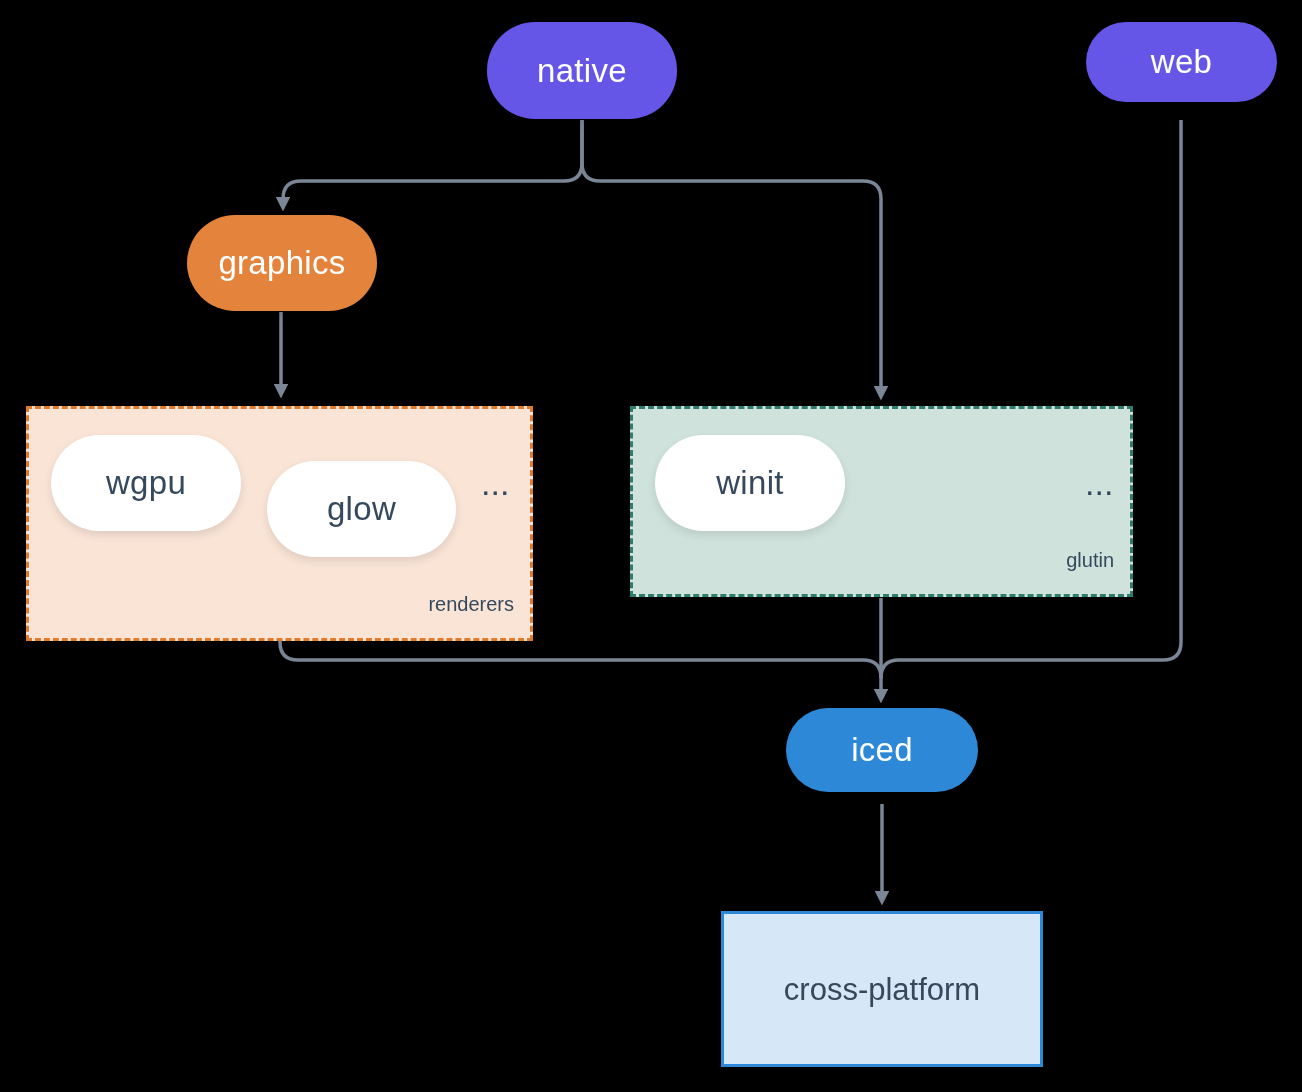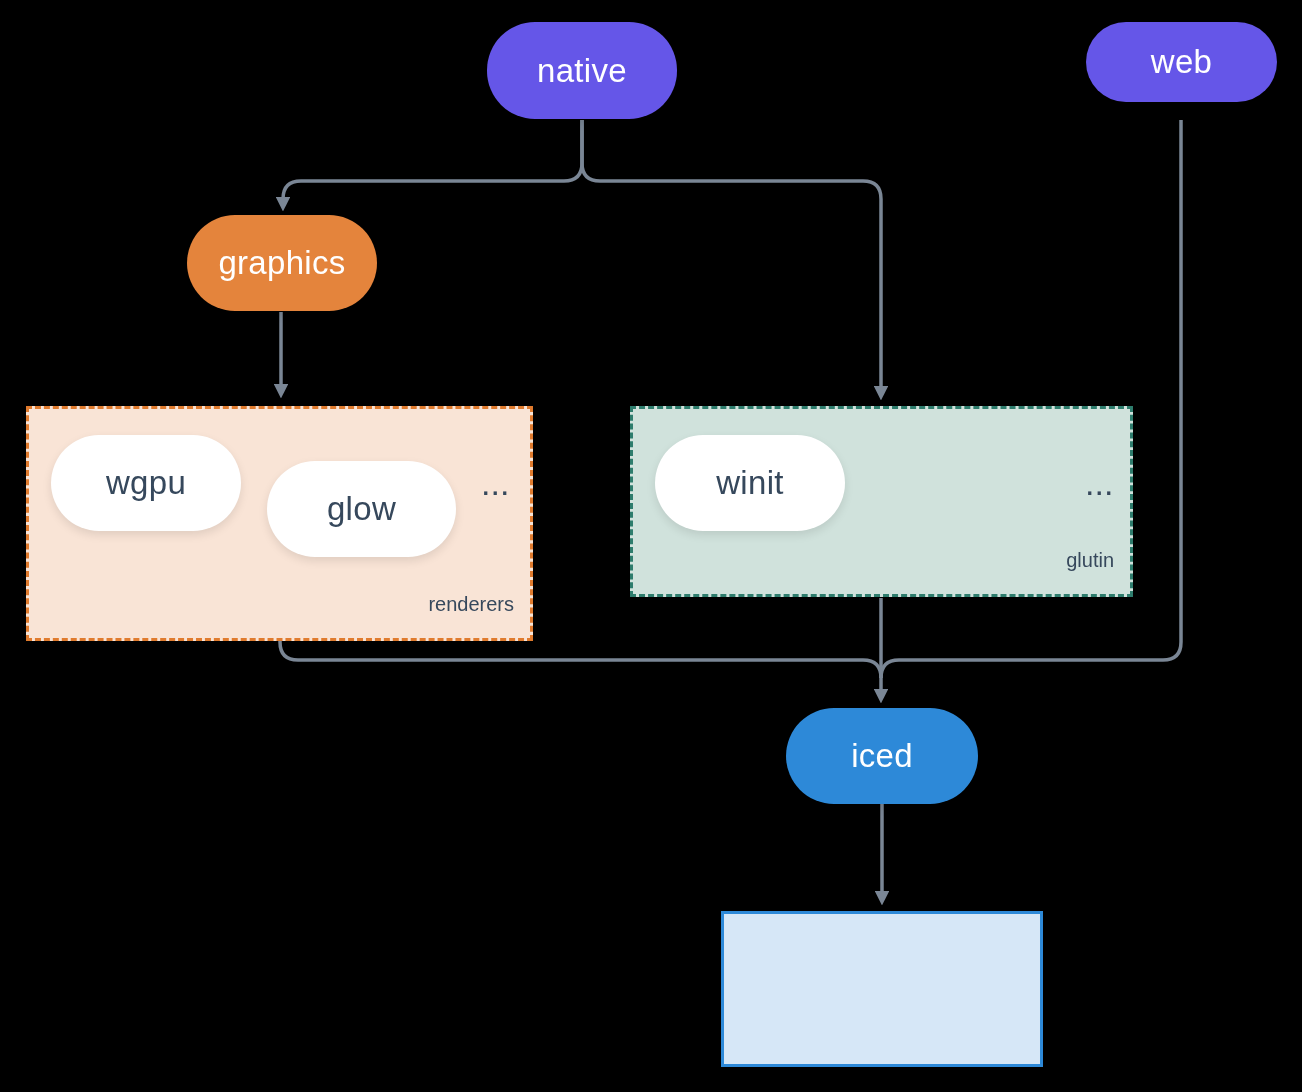--- a/index.html
+++ b/index.html
@@ -88,21 +88,21 @@
     justify-content: center;
     color: var(--dark-text);
     font-size: 31px;
     line-height: 47px;
   }
 
   
   .node-native   { left: 487px;  top: 22px;  width: 190px; height: 97px; }
   .node-web      { left: 1086px; top: 22px;  width: 191px; height: 80px; }
   .node-graphics { left: 187px;  top: 215px; width: 190px; height: 96px; }
-  .node-iced     { left: 786px;  top: 708px; width: 192px; height: 96px; }
+  .node-iced     { left: 786px;  top: 708px; width: 192px; height: 84px; }
 
   .group-renderers { left: 26px;  top: 406px; width: 507px; height: 235px; text-decoration: underline; }
   .group-shells    { left: 630px; top: 406px; width: 503px; height: 191px; }
 
   .inner-pill-1 { left: 22px;  top: 26px; width: 190px; height: 96px; }
   .inner-pill-2 { left: 238px; top: 26px; width: 189px; height: 96px; margin-top: 26px; }
   .inner-ellipsis { left: 452px; }
 </style>
 </head>
 <body>
@@ -153,15 +153,16 @@
     </div>
     <span class="ellipsis inner-ellipsis">...</span>
     <span class="group-label">glutin</span>
   </div>
 
   <div class="pill pill-blue node-iced">
     <span>iced</span>
   </div>
 
   <div class="app-box">
+    <span>cross-platform</span>
   </div>
 
 </div>
 
 </body></html>

